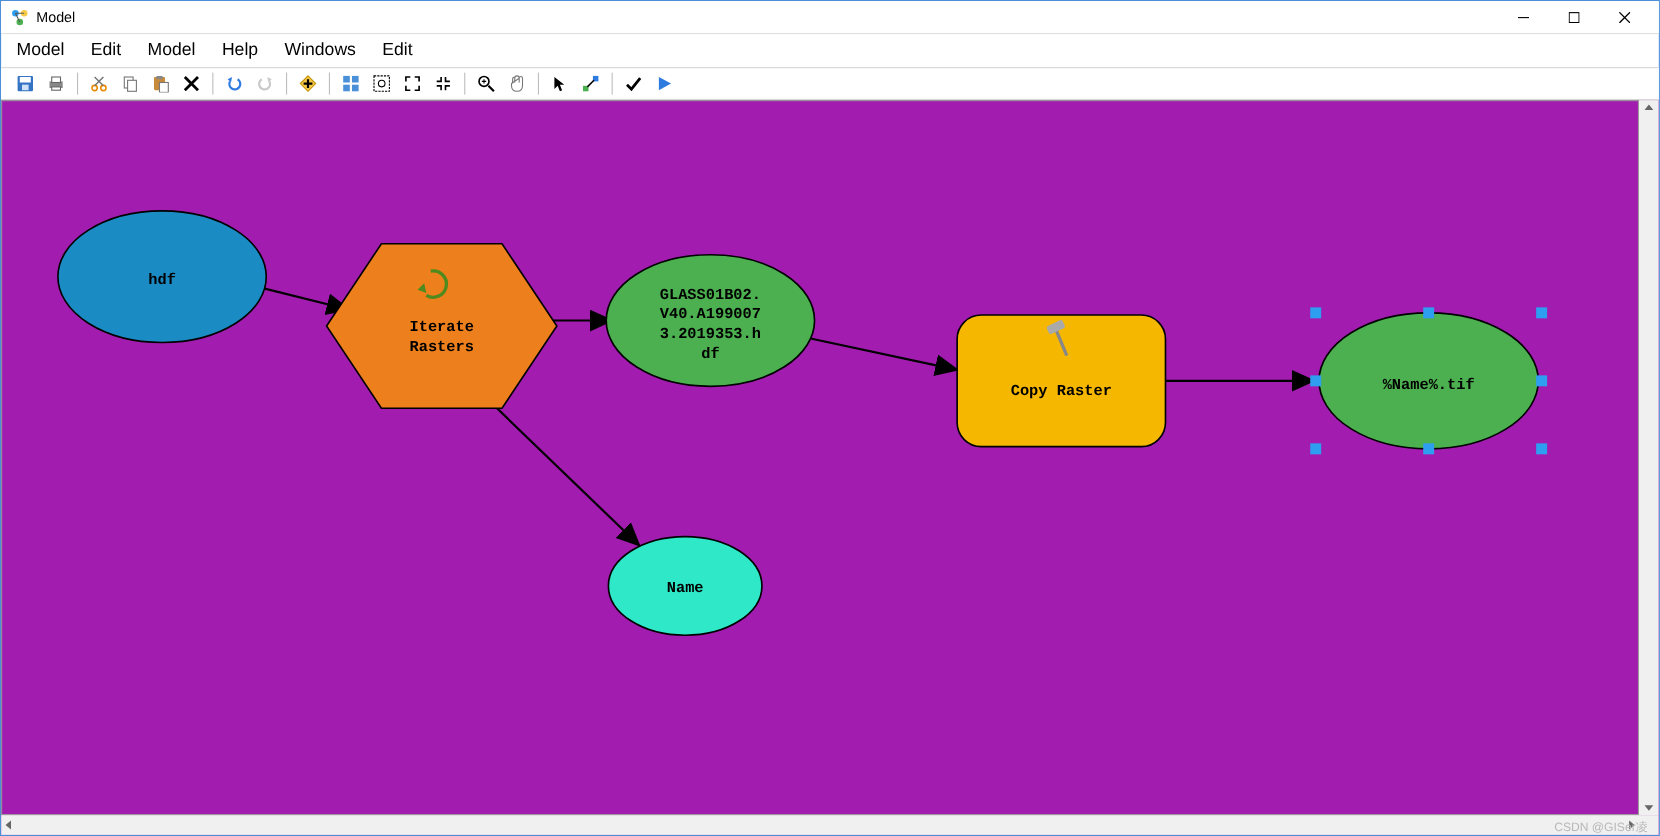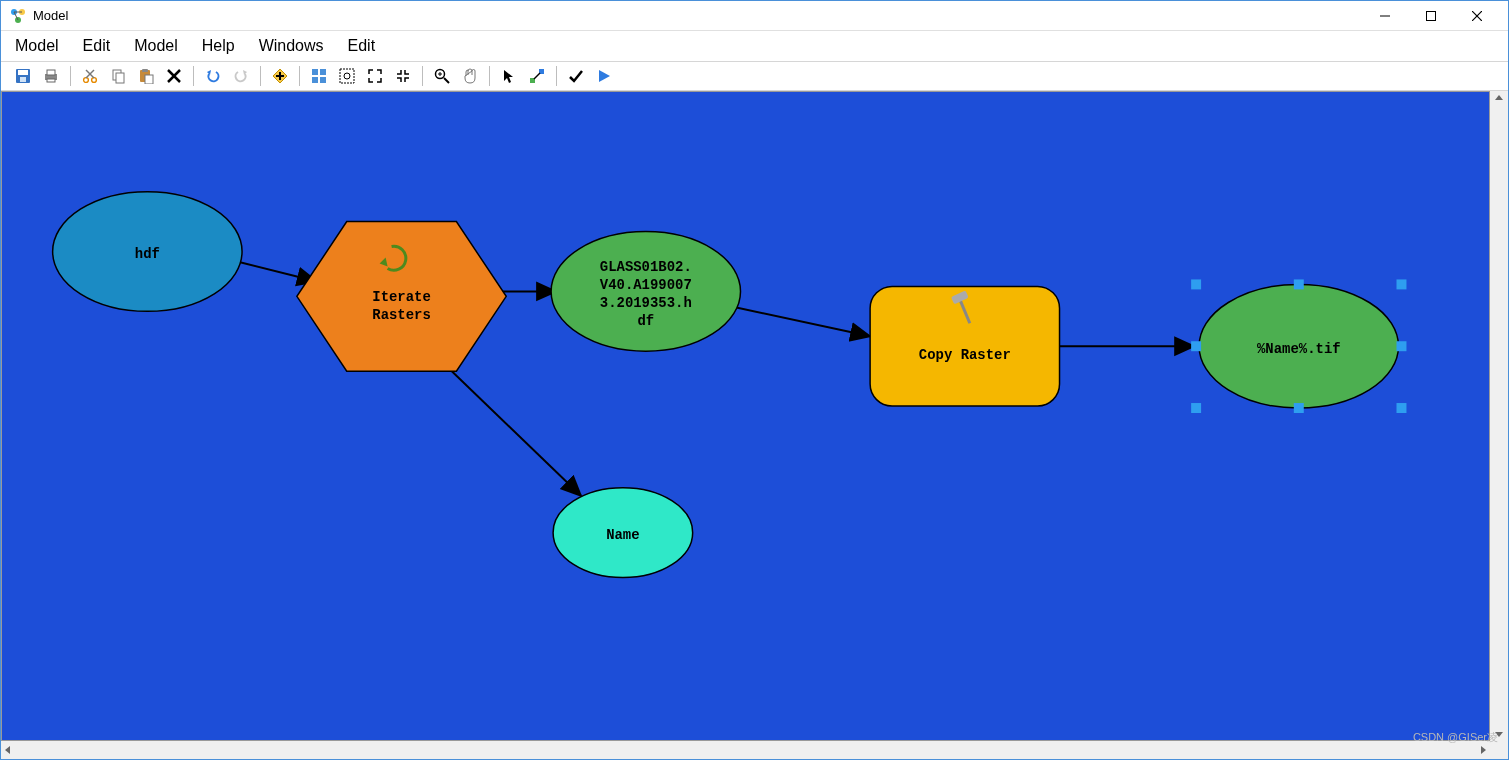--- a/index.html
+++ b/index.html
@@ -8,31 +8,31 @@
   .titlebar { height:30px; background:#fff; display:flex; align-items:center; padding:0 8px; border-bottom:1px solid #e0e0e0; }
   .titlebar-icon { width:18px; height:18px; margin-right:6px; display:inline-flex; align-items:center; }
   .title-text { flex:0 0 auto; color:#000; font-size:13px; }
   .titlebar-spacer { flex:1; }
   .win-btn { width:46px; height:30px; display:flex; align-items:center; justify-content:center; color:#000; cursor:pointer; }
   .menubar { height:30px; display:flex; align-items:center; padding:0 14px; gap:24px; color:#000; font-size:16px; }
   .menuitem { cursor:pointer; }
   .toolbar { height:30px; background:#fff; display:flex; align-items:center; padding:0 8px; border-top:1px solid #d6d6d6; border-bottom:1px solid #d6d6d6; }
   .toolbar .btn { width:24px; height:24px; display:flex; align-items:center; justify-content:center; margin:0 2px; cursor:pointer; border-radius:2px; }
   .toolbar .sep { width:1px; height:20px; background:#bdbdbd; margin:0 5px; }
-  .content { flex:1; position:relative; background:#1d4ed8; overflow:hidden; }
+  .content { flex:1; position:relative; background:#a21caf; overflow:hidden; }
   .canvas-wrap { position:absolute; left:0; top:0; right:18px; bottom:18px; overflow:hidden; border:1px solid #999; }
   .scroll-v { position:absolute; right:0; top:0; bottom:18px; width:18px; background:#f0f0f0; display:flex; flex-direction:column; align-items:center; justify-content:flex-start; }
   .scroll-v .track { width:14px; flex:1; background:#f0f0f0; position:relative; }
   .scroll-v .triangle { width:0;height:0;border-left:4px solid transparent;border-right:4px solid transparent; margin:4px 0; }
   .scroll-h { position:absolute; left:0; right:18px; bottom:0; height:18px; background:#f0f0f0; display:flex; align-items:center; }
   .scroll-h .triangle { width:0;height:0;border-top:4px solid transparent;border-bottom:4px solid transparent; margin:0 4px; }
   .corner { position:absolute; right:0; bottom:0; width:18px; height:18px; background:#f0f0f0; }
   svg.canvas { width:100%; height:100%; }
   .node-label { font-family: "Consolas","Courier New",monospace; font-weight:bold; font-size:14px; text-anchor:middle; }
-  .watermark { position:absolute; right:10px; bottom:14px; color:#b8b8b8; font-size:11px; font-family: "Microsoft YaHei", sans-serif; }
+  .watermark { position:absolute; right:10px; bottom:0px; color:#b8b8b8; font-size:11px; font-family: "Microsoft YaHei", sans-serif; }
   marker#arrow path { fill:#000; }
 </style>
 </head>
 <body>
 
 <div class="window">
 
   <div class="titlebar">
     <span class="titlebar-icon">
       <svg width="18" height="18" viewBox="0 0 18 18">

